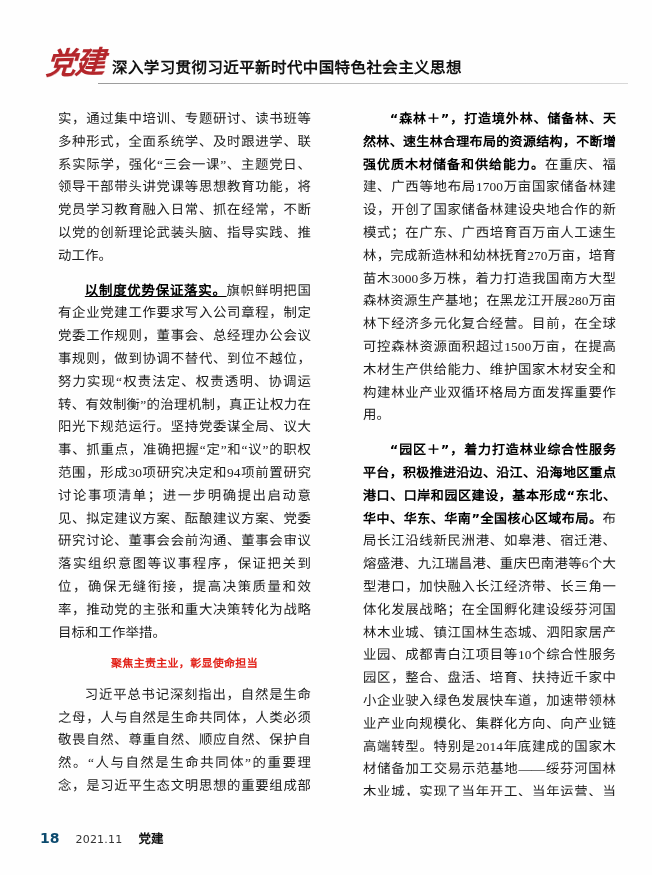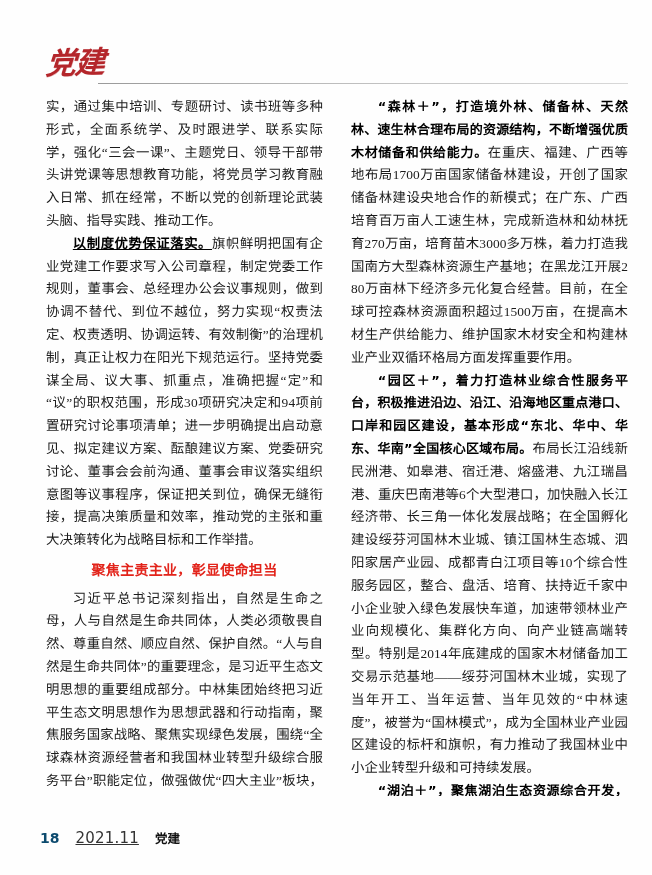--- a/index.html
+++ b/index.html
@@ -78,21 +78,21 @@
     display: flex;
     gap: 28px;
   }
   .col {
     width: 277px;
     height: 100%;
     overflow: hidden;
   }
 
   p.para {
-    margin: 0;
+    margin: 12px;
     font-size: 13.4px;
     line-height: 22.8px;
     text-align: justify;
     text-justify: inter-ideograph;
     text-indent: 2em;
     letter-spacing: 0.1px;
     color: #1b1b1b;
     word-break: break-all;
   }
   p.para.cont {
@@ -106,21 +106,21 @@
   .bold-run {
     font-family: "DejaVu Sans", "Liberation Sans", sans-serif;
     font-weight: bold;
     font-size: 13px;
     color: #000000;
   }
 
   h2.section-title {
     margin: 9px 0 7px 0;
     font-family: "DejaVu Sans", "Liberation Sans", sans-serif;
-    font-size: 14px;
+    font-size: 11px;
     font-weight: bold;
     color: #e2231a;
     text-align: center;
     letter-spacing: 0.3px;
     line-height: 1.4;
   }
 
   
   .footer {
     position: absolute;
@@ -131,40 +131,40 @@
     gap: 16px;
   }
   .folio {
     font-family: "DejaVu Sans", "Liberation Sans", sans-serif;
     font-size: 14px;
     font-weight: bold;
     color: #0c4a6e;
   }
   .issue {
     font-family: "DejaVu Sans", "Liberation Sans", sans-serif;
-    font-size: 15px;
+    font-size: 11px;
     color: #333333;
     letter-spacing: 0.2px;
-    text-decoration: underline;
   }
   .footer-brand {
     font-family: "DejaVu Sans", "Liberation Sans", sans-serif;
     font-size: 12.5px;
     font-weight: bold;
     color: #111111;
   }
 </style>
 </head>
 <body>
 
 <div class="page">
 
   <div class="masthead">
     <div class="masthead-row">
       <div class="brand-logo">党建</div>
+      <div class="brand-tagline">深入学习贯彻习近平新时代中国特色社会主义思想</div>
     </div>
     <div class="masthead-rule"></div>
   </div>
 
   <div class="columns">
 
     <div class="col">
 
       <p class="para cont">实，通过集中培训、专题研讨、读书班等多种形式，全面系统学、及时跟进学、联系实际学，强化“三会一课”、主题党日、领导干部带头讲党课等思想教育功能，将党员学习教育融入日常、抓在经常，不断以党的创新理论武装头脑、指导实践、推动工作。</p>
 

